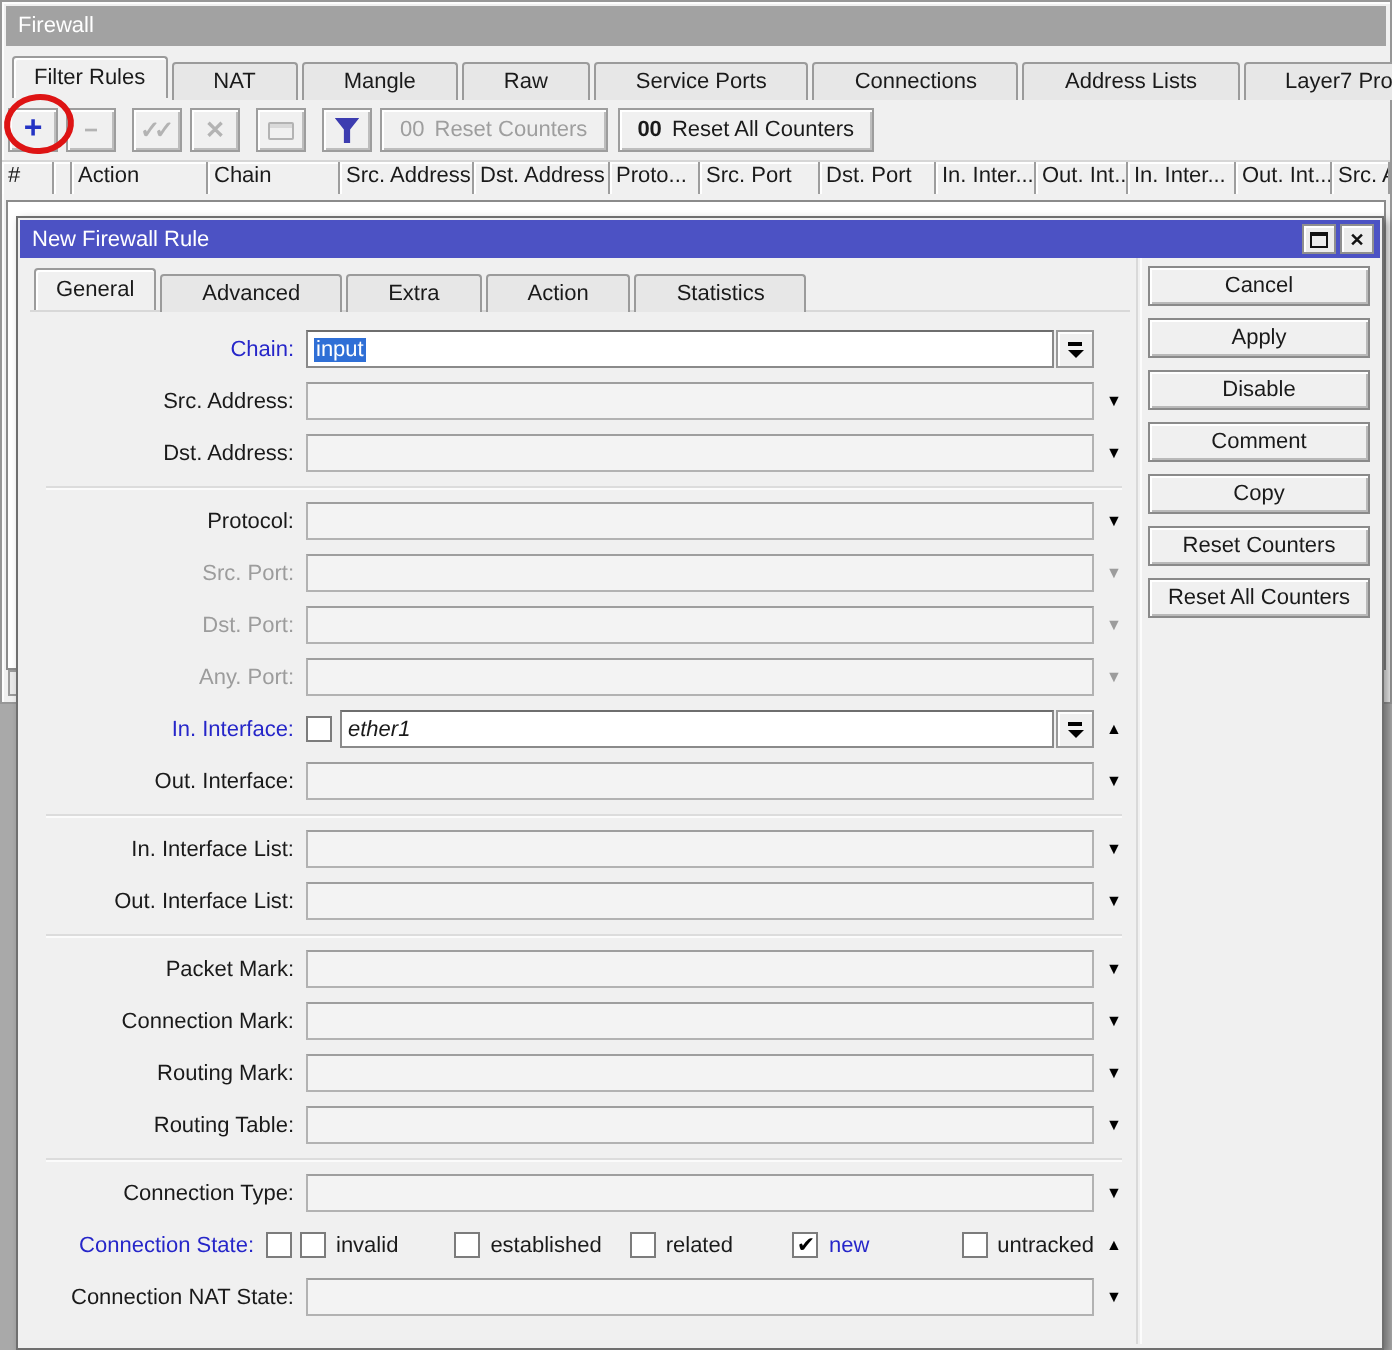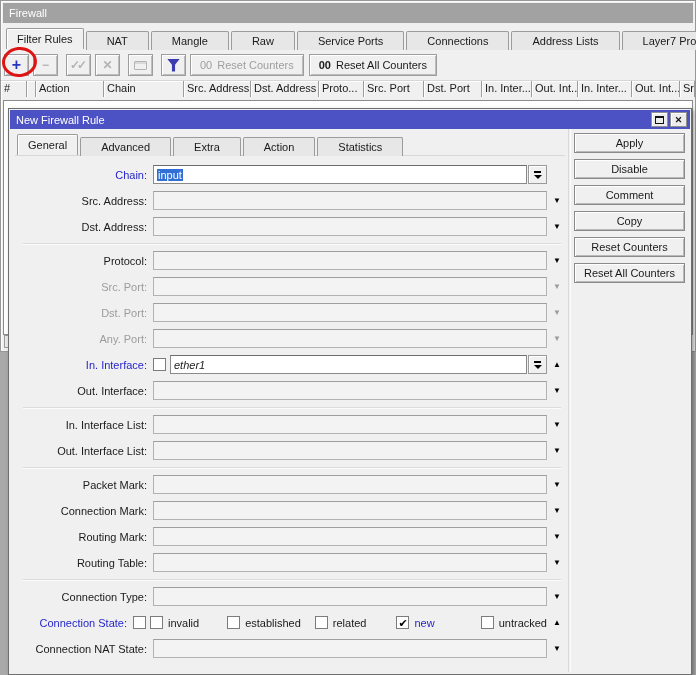--- a/index.html
+++ b/index.html
@@ -136,21 +136,21 @@
       <div class="txtbtn">
         <span class="cnt">00</span>
         <span>Reset All Counters</span>
       </div>
     </div>
 
     <div class="fw-header">
       <span class="hcell" style="width:26px">#</span>
       <span class="hcell" style="width:9px"></span>
       <span class="hcell" style="width:68px">Action</span>
-      <span class="hcell" style="width:80px">Chain</span>
+      <span class="hcell" style="width:66px">Chain</span>
       <span class="hcell" style="width:67px">Src. Address</span>
       <span class="hcell" style="width:68px">Dst. Address</span>
       <span class="hcell" style="width:45px">Proto...</span>
       <span class="hcell" style="width:60px">Src. Port</span>
       <span class="hcell" style="width:58px">Dst. Port</span>
       <span class="hcell" style="width:50px">In. Inter...</span>
       <span class="hcell" style="width:46px">Out. Int...</span>
       <span class="hcell" style="width:54px">In. Inter...</span>
       <span class="hcell" style="width:48px">Out. Int...</span>
       <span class="hcell" style="flex:1">Src. A</span>
@@ -412,20 +412,21 @@
             <span class="az">
                 <span>▼</span>
               </span>
           </div>
         </div>
       </div>
 
       <div class="d-divider"></div>
 
       <div class="d-buttons">
+        <div class="dbtn">Cancel</div>
         <div class="dbtn">Apply</div>
         <div class="dbtn group-gap">Disable</div>
         <div class="dbtn">Comment</div>
         <div class="dbtn">Copy</div>
         <div class="dbtn">Reset Counters</div>
         <div class="dbtn">Reset All Counters</div>
       </div>
     </div>
   </div>
 

